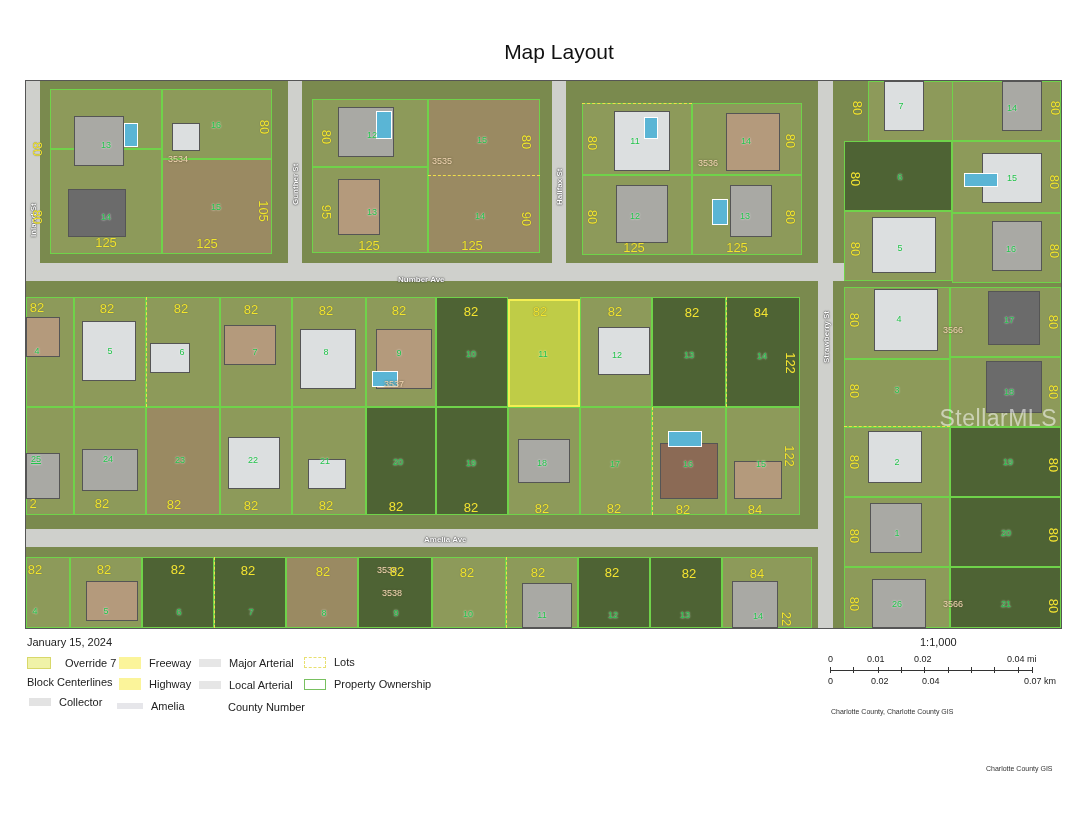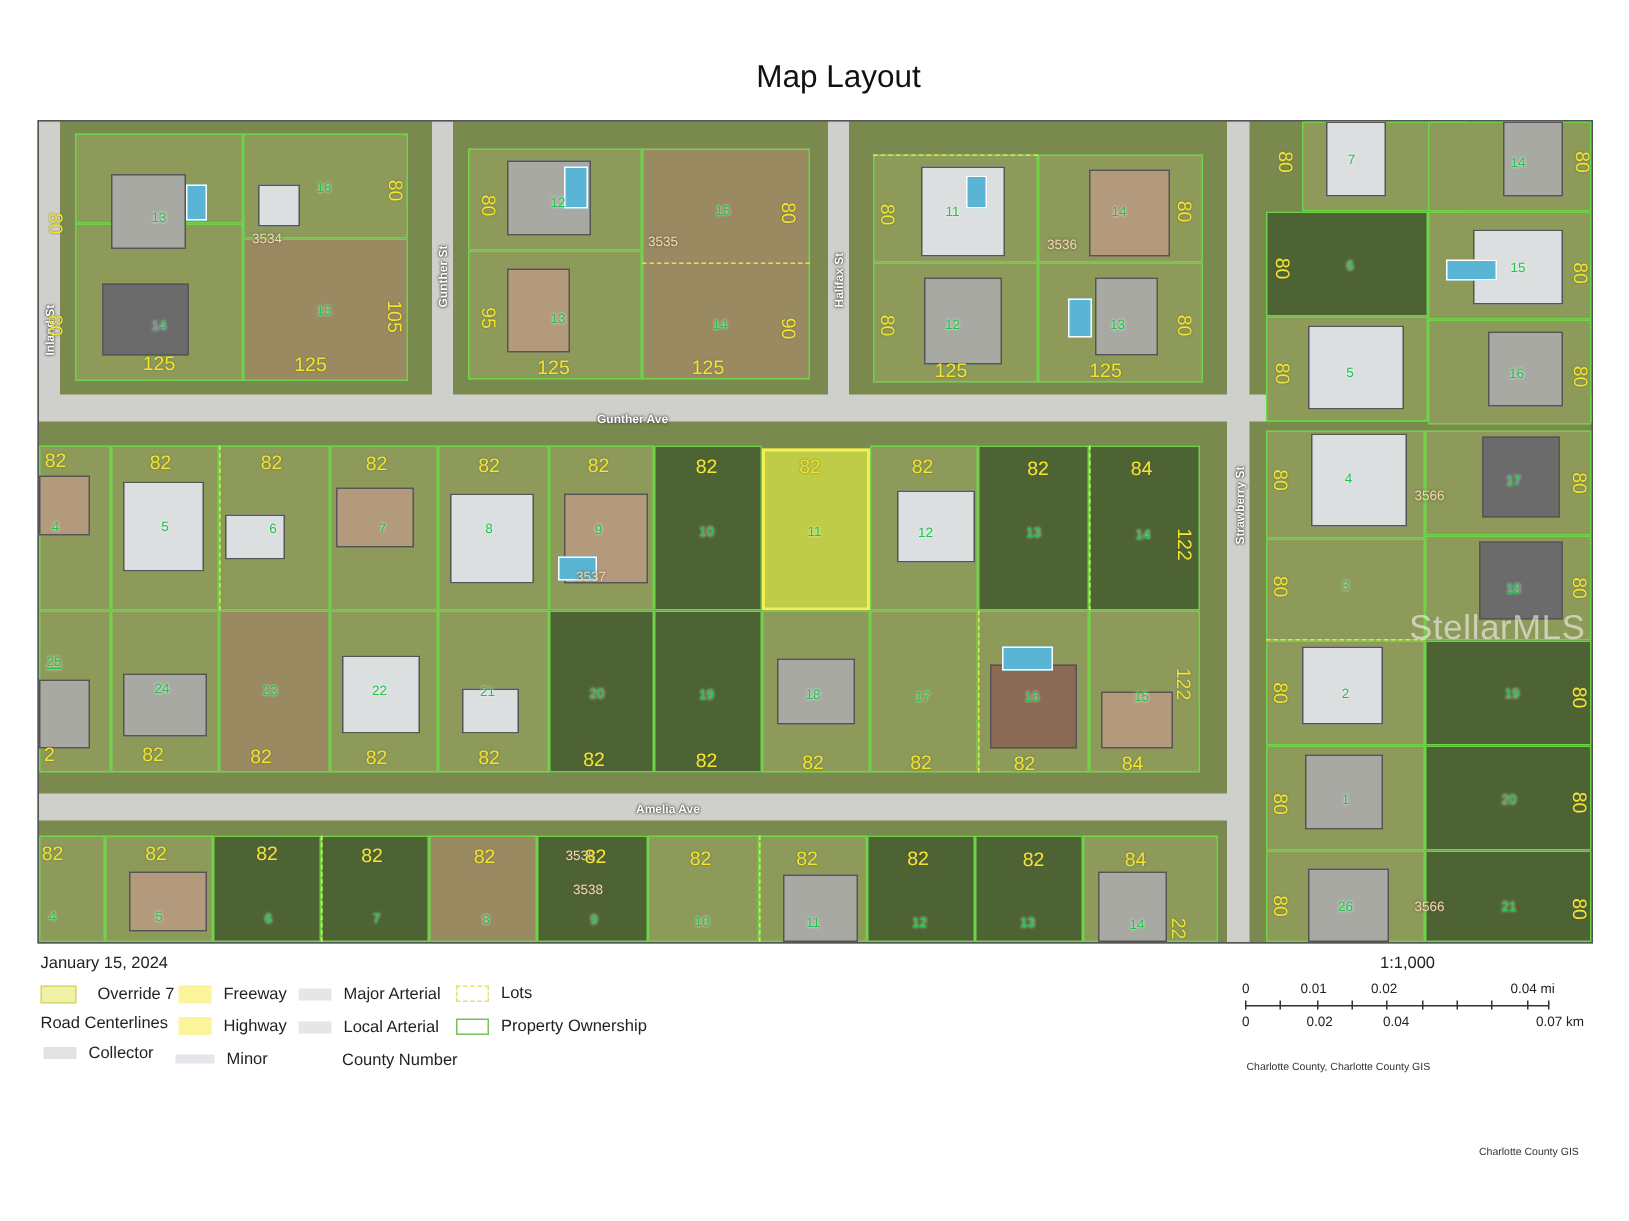--- a/index.html
+++ b/index.html
@@ -46,21 +46,21 @@
 
 <div class="map">
 
   <div class="road" style="left:0;top:182px;width:1035px;height:18px;"></div>
   <div class="road" style="left:0;top:448px;width:795px;height:18px;"></div>
   <div class="road" style="left:0;top:0;width:14px;height:190px;"></div>
   <div class="road" style="left:262px;top:0;width:14px;height:190px;"></div>
   <div class="road" style="left:526px;top:0;width:14px;height:190px;"></div>
   <div class="road" style="left:792px;top:0;width:15px;height:547px;"></div>
 
-  <div class="road-label" style="left:372px;top:194px;">Gunther Ave</div>
+  <div class="road-label" style="left:372px;top:194px;">Number Ave</div>
   <div class="road-label" style="left:398px;top:454px;">Amelia Ave</div>
   <div class="road-label v" style="left:3px;top:156px;">Inland St</div>
   <div class="road-label v" style="left:265px;top:124px;">Gunther St</div>
   <div class="road-label v" style="left:529px;top:124px;">Halifax St</div>
   <div class="road-label v" style="left:796px;top:282px;">Strawberry St</div>
 
   <div class="lot grass" style="left:24px;top:8px;width:112px;height:60px;"></div>
   <div class="lot grass" style="left:24px;top:68px;width:112px;height:105px;"></div>
   <div class="lot grass" style="left:136px;top:8px;width:110px;height:70px;"></div>
   <div class="lot dirt" style="left:136px;top:78px;width:110px;height:95px;"></div>
@@ -205,21 +205,21 @@
   <span class="lotnum" style="left:156px;top:271px;">6</span>
   <span class="lotnum" style="left:229px;top:271px;">7</span>
   <span class="lotnum" style="left:300px;top:271px;">8</span>
   <span class="lotnum" style="left:373px;top:272px;">9</span>
   <span class="lotnum" style="left:445px;top:273px;">10</span>
   <span class="lotnum" style="left:517px;top:273px;">11</span>
   <span class="lotnum" style="left:591px;top:274px;">12</span>
   <span class="lotnum" style="left:663px;top:274px;">13</span>
   <span class="lotnum" style="left:736px;top:275px;">14</span>
 
-  <span class="lotnum" style="left:10px;top:360px;text-decoration:underline;">25</span>
+  <span class="lotnum" style="left:10px;top:378px;text-decoration:underline;">25</span>
   <span class="lotnum" style="left:82px;top:378px;">24</span>
   <span class="lotnum" style="left:154px;top:379px;">23</span>
   <span class="lotnum" style="left:227px;top:379px;">22</span>
   <span class="lotnum" style="left:299px;top:380px;">21</span>
   <span class="lotnum" style="left:372px;top:381px;">20</span>
   <span class="lotnum" style="left:445px;top:382px;">19</span>
   <span class="lotnum" style="left:516px;top:382px;">18</span>
   <span class="lotnum" style="left:589px;top:383px;">17</span>
   <span class="lotnum" style="left:662px;top:383px;">16</span>
   <span class="lotnum" style="left:735px;top:383px;">15</span>
@@ -333,37 +333,37 @@
   <div class="watermark">StellarMLS</div>
 </div>
 
 <div class="date">January 15, 2024</div>
 
 <div class="legend-item" style="left:27px;top:657px;">
   <span class="swatch" style="background:#f0f2a8;border:1px solid #d8d86a;"></span>
   <span style="margin-left:6px;">Override 7</span>
 </div>
 <div class="legend-item" style="left:27px;top:676px;">
-  <span>Road Centerlines</span>
+  <span>Block Centerlines</span>
 </div>
 <div class="legend-item" style="left:29px;top:696px;">
   <span class="swatch" style="background:#e3e3e3;height:8px;width:22px;"></span>
   <span>Collector</span>
 </div>
 <div class="legend-item" style="left:119px;top:657px;">
   <span class="swatch" style="background:#fbf49a;width:22px;"></span>
   <span>Freeway</span>
 </div>
 <div class="legend-item" style="left:119px;top:678px;text-align:center;">
   <span class="swatch" style="background:#fbf49a;width:22px;"></span>
   <span>Highway</span>
 </div>
 <div class="legend-item" style="left:117px;top:700px;">
   <span class="swatch" style="background:#e6e6ea;height:6px;width:26px;"></span>
-  <span>Minor</span>
+  <span>Amelia</span>
 </div>
 <div class="legend-item" style="left:199px;top:657px;">
   <span class="swatch" style="background:#e6e6e6;height:8px;width:22px;"></span>
   <span>Major Arterial</span>
 </div>
 <div class="legend-item" style="left:199px;top:679px;">
   <span class="swatch" style="background:#e6e6e6;height:8px;width:22px;"></span>
   <span>Local Arterial</span>
 </div>
 <div class="legend-item" style="left:228px;top:701px;">

